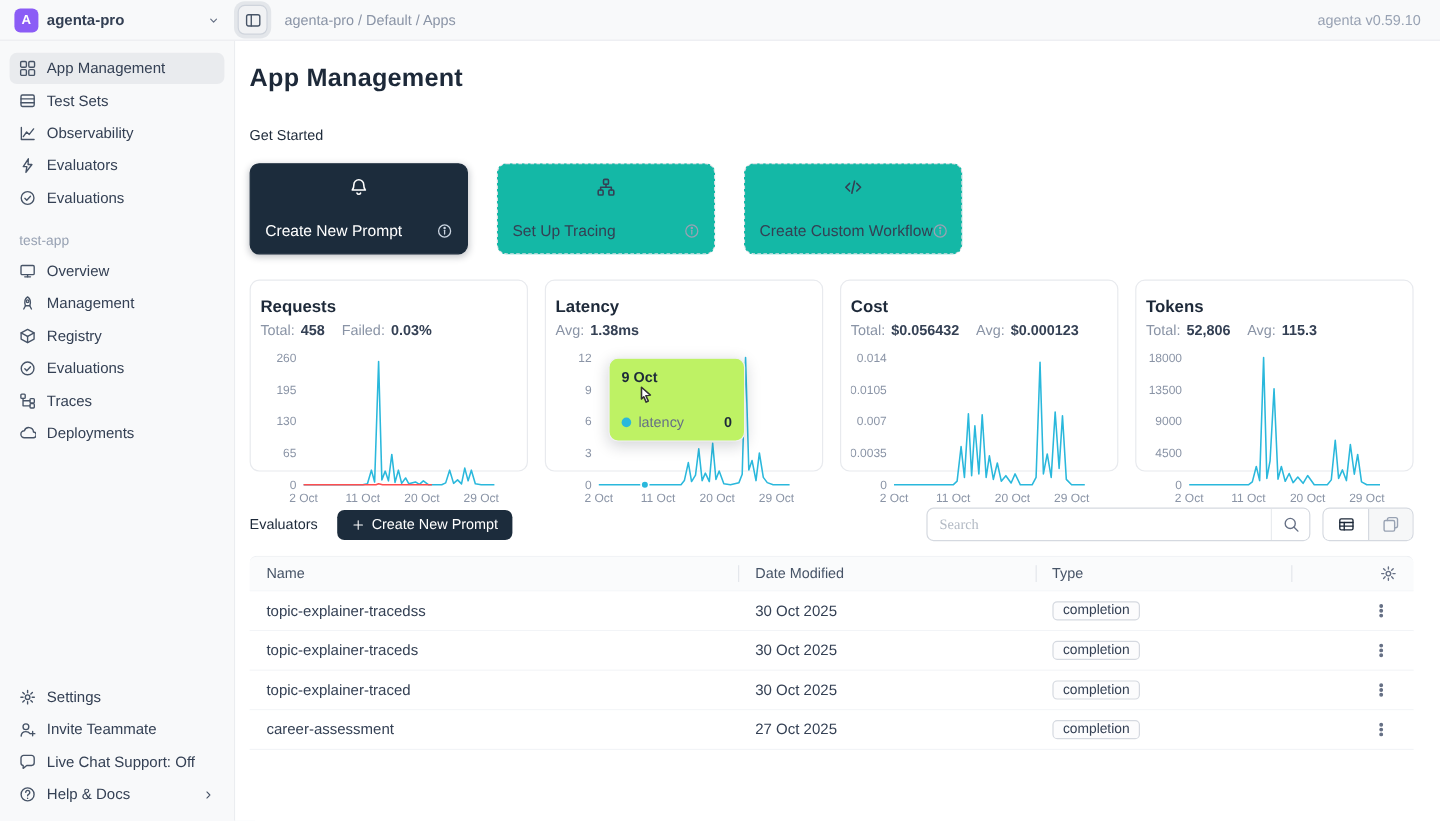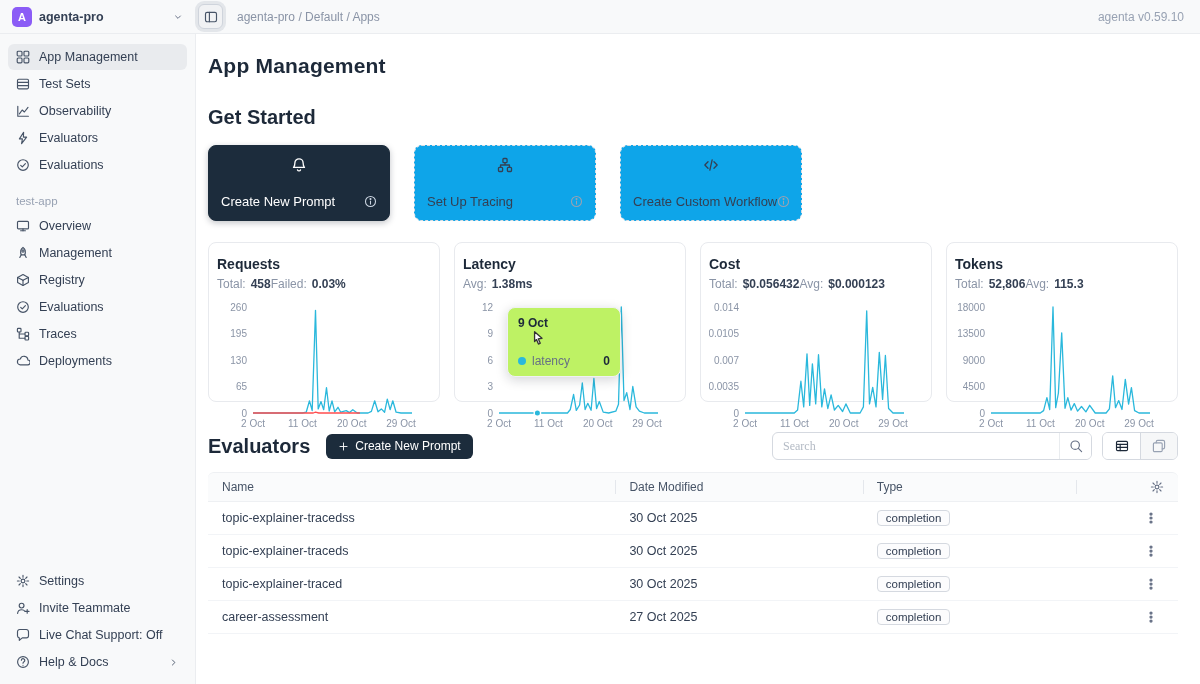--- a/index.html
+++ b/index.html
@@ -39,39 +39,39 @@
 .side-item .icon{color:#475467}
 .side-item.active{background:#e9ebee;font-weight:500}
 .side-section{font-size:11.5px;color:#98a2b3;padding:16px 8px 6px}
 .side-bottom{margin-top:auto}
 .chev-r{margin-left:auto;color:#98a2b3}
 
 
 .main{position:absolute;top:34px;left:196px;right:0;bottom:0;background:#fff;
   padding:20px 22px 0 12px;overflow:hidden}
 .main h1{font-size:21px;font-weight:600;letter-spacing:.2px}
-.main h2{font-size:20px;font-weight:700;margin-top:28px}
+.main h2{font-size:12px;font-weight:400;margin-top:28px}
 
 
 .gs-row{display:flex;gap:24px;margin-top:16px}
 .gs-card{width:182px;height:76px;border-radius:8px;border:1px dashed #d9dde3;padding:11px 12px;
-  display:flex;flex-direction:column;justify-content:space-between;cursor:pointer;color:#344054;background:#0ea5e9}
+  display:flex;flex-direction:column;justify-content:space-between;cursor:pointer;color:#344054;background:#14b8a6}
 .gs-card.dark{background:#1c2c3c;border:1px solid #1c2c3c;color:#fff;box-shadow:0 2px 6px rgba(16,24,40,.25)}
 .gs-bottom{display:flex;align-items:center;justify-content:space-between}
 .gs-label{font-size:13px;font-weight:500;white-space:nowrap}
 .gs-card .info{color:#98a2b3}
 .gs-card.dark .info{color:#cbd5e1}
 .gs-icon svg{width:16px !important;height:16px !important}
 
 
 .metrics-row{display:flex;gap:14px;margin-top:21px}
 .metric-card{flex:1;height:160px;background:#fff;border:1px solid #e8eaee;border-radius:8px;
   padding:13px 8px 6px;position:relative}
 .metric-title{font-size:14px;font-weight:600;color:#1d2939}
-.metric-stats{display:flex;margin-top:5px;font-size:12px}
+.metric-stats{display:flex;gap:14px;margin-top:5px;font-size:12px}
 .stat{display:flex;gap:5px;align-items:baseline}
 .stat-label{color:#8a94a6}
 .stat-value{color:#344054;font-weight:600}
 .chart-wrap{position:relative;margin-top:8px}
 .metric-chart{display:block;width:200px;height:136px}
 .metric-chart text{font-size:10px;fill:#8a94a6}
 .tooltip{position:absolute;left:44px;top:8px;width:114px;background:#bef264;border-radius:8px;
   box-shadow:0 3px 12px rgba(16,24,40,.18);border:1px solid #f0f1f3;padding:8px 10px;z-index:3}
 .tip-date{font-size:12px;font-weight:600;color:#1d2939}
 .cursor-pos{position:absolute;left:22px;top:22px}

